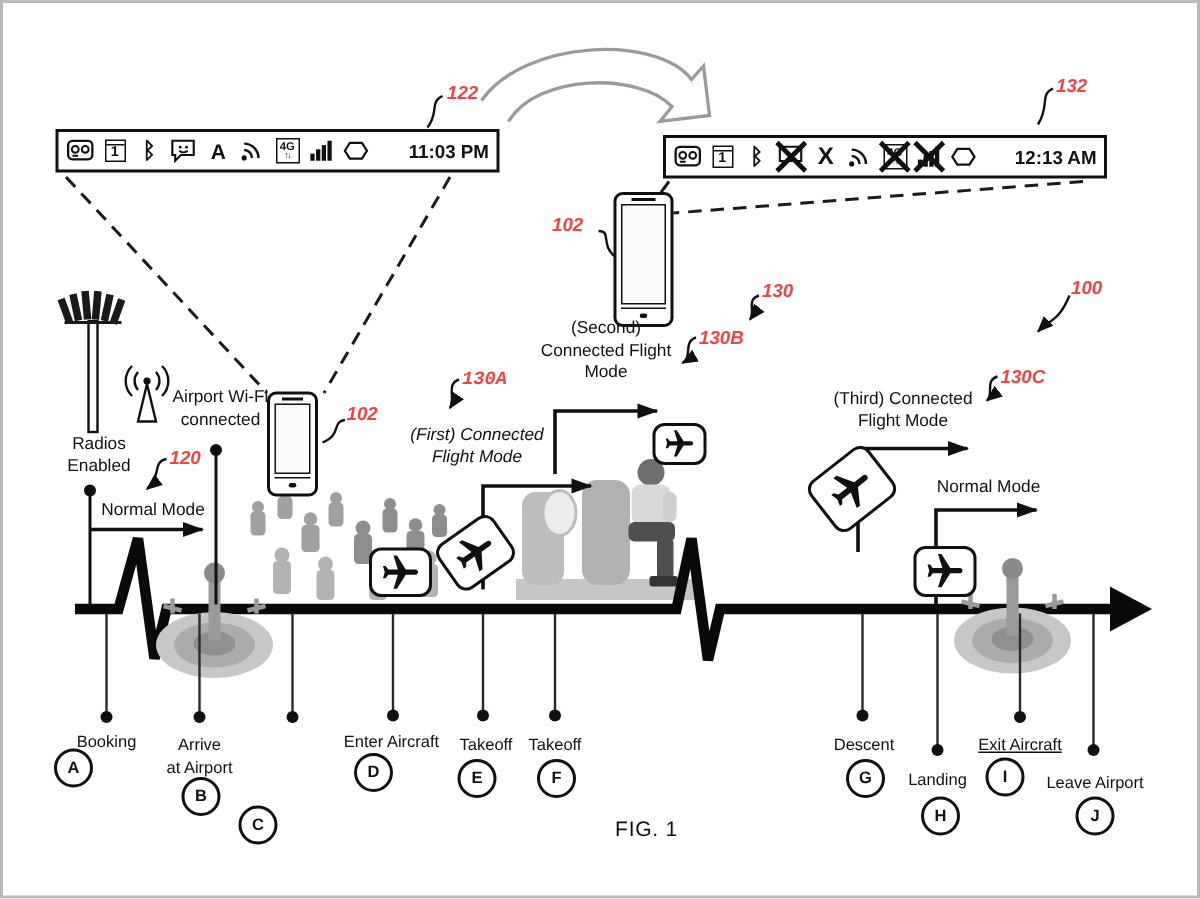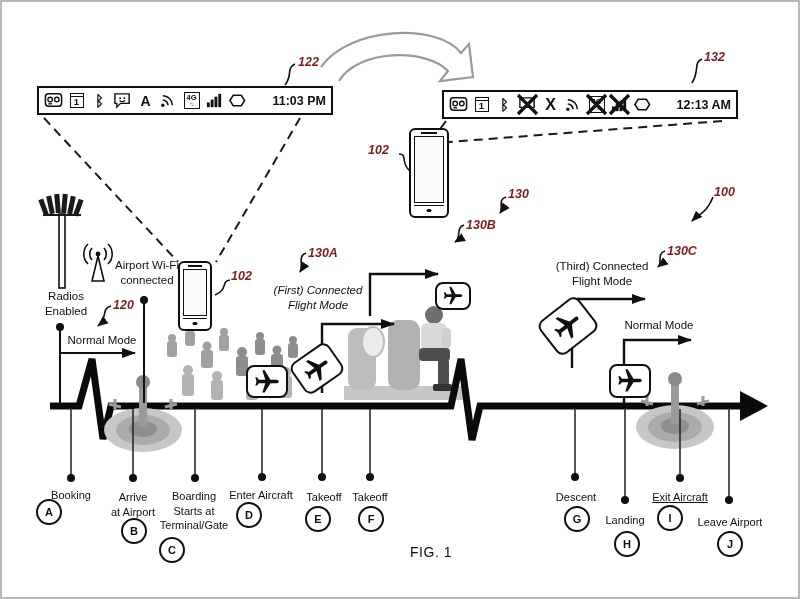--- a/index.html
+++ b/index.html
@@ -2,21 +2,21 @@
 <html><head>
 <meta charset="utf-8">
 <style>
   html,body{margin:0;padding:0;background:#e8e8e8;}
   .canvas{position:relative;width:800px;height:599px;background:#ffffff;border:2px solid #b9b9b9;
           box-sizing:border-box;overflow:hidden;font-family:"Liberation Sans",sans-serif;color:#101010;}
   .overlay{position:absolute;left:0;top:0;width:800px;height:599px;pointer-events:none;}
   .lbl{position:absolute;transform:translateX(-50%);text-align:center;font-size:11.5px;line-height:1.28;
        white-space:nowrap;color:#101010;}
   .evt{font-size:11px;line-height:1.32;}
-  .ref{position:absolute;font-style:italic;font-weight:bold;font-size:12.5px;color:#7f1d1d;white-space:nowrap;}
+  .ref{position:absolute;font-style:italic;font-weight:bold;font-size:12.5px;color:#ef4444;white-space:nowrap;}
   .fig{position:absolute;font-size:14px;letter-spacing:.5px;color:#101010;transform:translateX(-50%);}
   .circle-letter{position:absolute;width:22px;height:22px;border:2px solid #101010;border-radius:50%;
        background:#fff;display:flex;align-items:center;justify-content:center;font-size:11px;font-weight:bold;
        transform:translate(-50%,-50%);}
   
   .statusbar{position:absolute;height:29px;border:2px solid #101010;background:#fff;display:flex;
        align-items:center;gap:4px;padding:0 5px;box-sizing:border-box;}
   .sicon{position:relative;width:19px;height:19px;display:flex;align-items:center;justify-content:center;flex:0 0 auto;}
   .sbtime{margin-left:auto;font-weight:bold;font-size:12.5px;white-space:nowrap;}
   .bt::before{content:"\16D2";font-size:15px;font-weight:bold;line-height:1;}
@@ -376,56 +376,56 @@
         </g>
       </svg>
   </div>
 
   <span class="ref" style="left:296px;top:53px;">122</span>
   <span class="ref" style="left:702px;top:48px;font-style:italic;">132</span>
   <span class="ref" style="left:366px;top:141px;">102</span>
   <span class="ref" style="left:229px;top:267px;">102</span>
   <span class="ref" style="left:111px;top:296px;">120</span>
   <span class="ref" style="left:506px;top:185px;">130</span>
-  <span class="ref" style="left:306px;top:244px;">130A</span>
+  <span class="ref" style="left:306px;top:244px;font-family:Liberation Mono, monospace;">130A</span>
   <span class="ref" style="left:464px;top:216px;">130B</span>
   <span class="ref" style="left:665px;top:242px;">130C</span>
   <span class="ref" style="left:712px;top:183px;">100</span>
 
   <div class="lbl" style="left:145px;top:256px;">
     <div>Airport Wi-Fi</div>
       <div>connected</div>
   </div>
   <div class="lbl" style="left:64px;top:287px;">
     <div>Radios</div>
       <div>Enabled</div>
   </div>
   <div class="lbl" style="left:100px;top:331px;">Normal Mode</div>
   <div class="lbl" style="left:316px;top:281px;font-style:italic;">
     <div>(First) Connected</div>
       <div>Flight Mode</div>
   </div>
+  <div class="lbl" style="left:402px;top:210px;">
+    <div>(Second)</div>
+      <div>Connected Flight</div>
+      <div>Mode</div>
+  </div>
   <div class="lbl" style="left:600px;top:257px;">
     <div>(Third) Connected</div>
       <div>Flight Mode</div>
   </div>
   <div class="lbl" style="left:657px;top:316px;">Normal Mode</div>
 
   <div class="lbl evt" style="left:69px;top:486px;">
     <div>Booking</div>
   </div>
   <div class="lbl evt" style="left:131px;top:488px;">
     <div>Arrive</div>
       <div>at Airport</div>
   </div>
-  <div class="lbl evt" style="left:192px;top:487px;">
-    <div>Boarding</div>
-      <div>Starts at</div>
-      <div>Terminal/Gate</div>
-  </div>
   <div class="lbl evt" style="left:259px;top:486px;text-align:right;">
     <div>Enter Aircraft</div>
   </div>
   <div class="lbl evt" style="left:322px;top:488px;">
     <div>Takeoff</div>
   </div>
   <div class="lbl evt" style="left:368px;top:488px;">
     <div>Takeoff</div>
   </div>
   <div class="lbl evt" style="left:574px;top:488px;">

